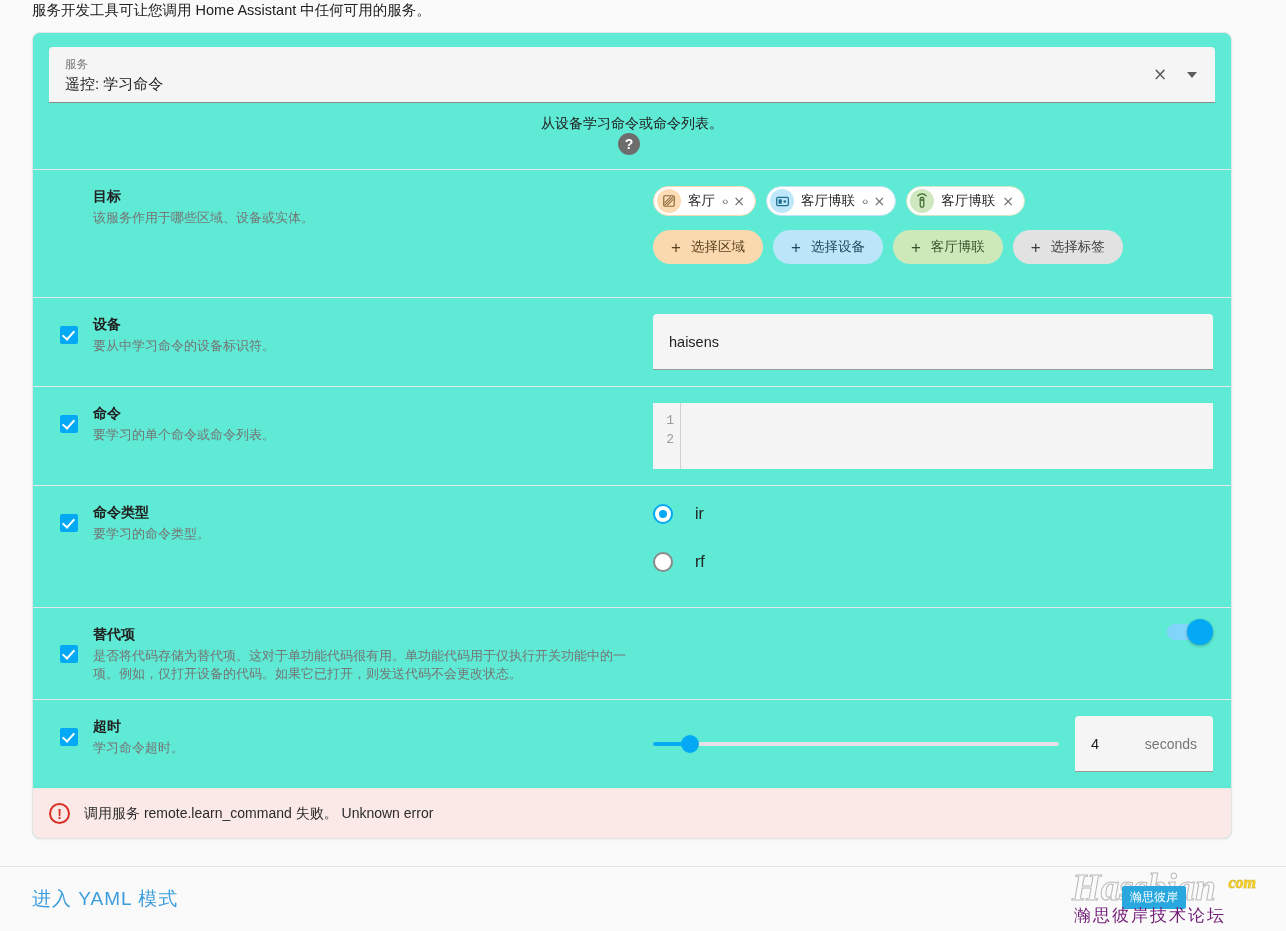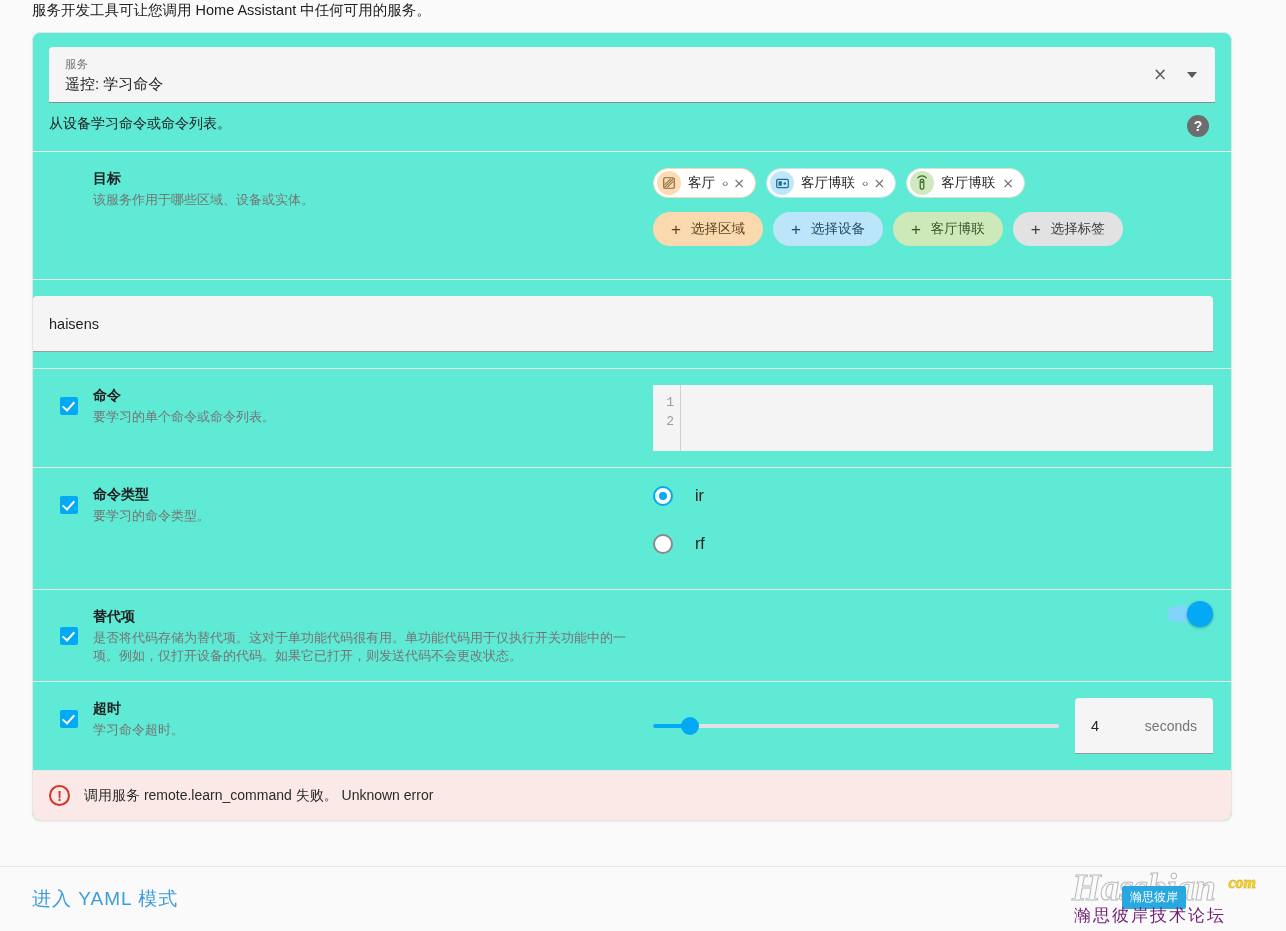--- a/index.html
+++ b/index.html
@@ -45,23 +45,24 @@
   }
   .icon-btn {
     width: 26px; height: 26px; display: flex; align-items: center; justify-content: center;
     color: #5b5b5b; cursor: pointer; background: none; border: none; padding: 0;
   }
   .x-glyph { font-size: 17px; line-height: 1; color: #5b5b5b; font-family: "DejaVu Sans", sans-serif; }
   .caret { width: 0; height: 0; border-left: 5px solid transparent; border-right: 5px solid transparent; border-top: 6px solid #5b5b5b; }
 
   
   .desc-row {
-    display: flex; align-items: flex-start; justify-content: space-between;
+    display: flex; align-items: center; justify-content: space-between;
     padding: 12px 16px 14px 16px;
     border-bottom: 1px solid #e8e8e8;
+    flex-direction: column;
   }
   .desc-text { font-size: 14px; color: #212121; }
   .help-circle {
     width: 22px; height: 22px; border-radius: 50%;
     background: #6d6d6d; color: #fff;
     font-size: 14px; font-weight: bold;
     display: flex; align-items: center; justify-content: center;
     cursor: pointer; margin-right: 6px;
   }
 
@@ -356,20 +357,29 @@
           </button>
           <button class="pill label">
             <span class="plus">+</span>
             <span>选择标签</span>
           </button>
         </div>
       </div>
     </div>
 
     <div class="row">
+      <div class="row-left">
+        <div class="cb-slot">
+          <div class="cb"></div>
+        </div>
+        <div class="label-block">
+          <div class="label-title">设备</div>
+          <div class="label-sub">要从中学习命令的设备标识符。</div>
+        </div>
+      </div>
       <div class="row-right">
         <div class="tf">haisens</div>
       </div>
     </div>
 
     <div class="row">
       <div class="row-left">
         <div class="cb-slot">
           <div class="cb"></div>
         </div>

